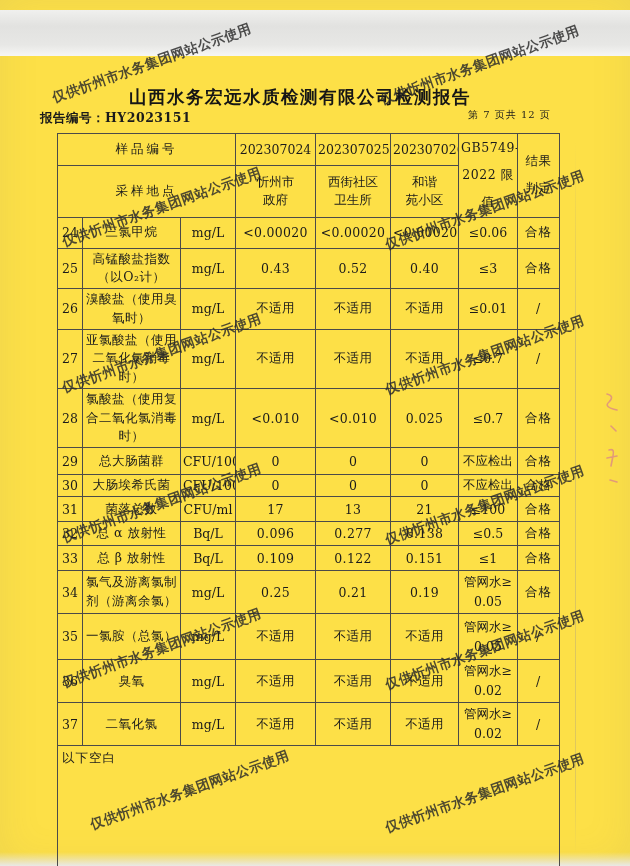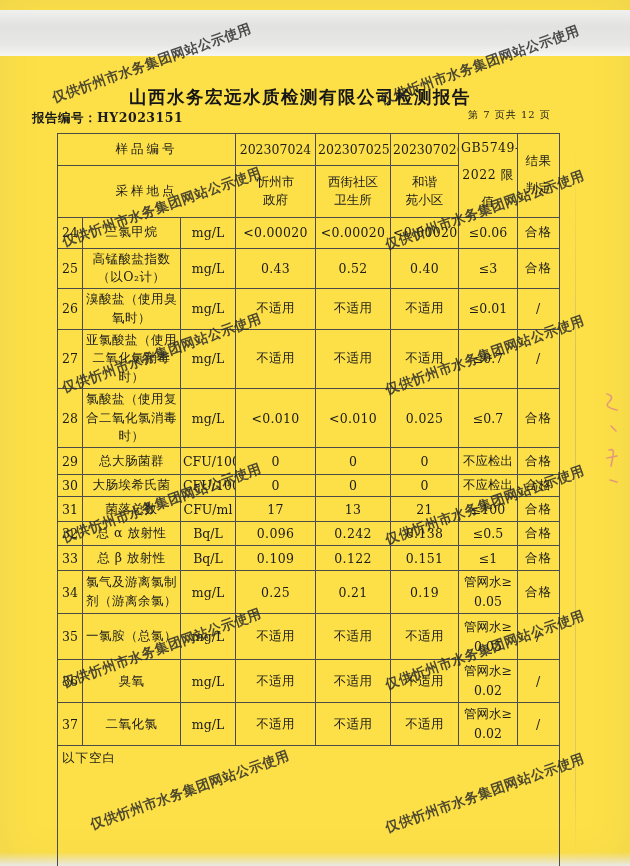--- a/index.html
+++ b/index.html
@@ -20,21 +20,21 @@
   }
   .crease{
     position:absolute;left:575px;top:140px;width:1px;height:714px;
     background:linear-gradient(rgba(160,150,145,0), rgba(155,145,140,.38) 30%, rgba(155,145,140,.3) 90%, rgba(160,150,145,0));
   }
   .doc-title{
     position:absolute;left:0;top:85px;width:600px;text-align:center;
     font-size:17.5px;font-weight:700;letter-spacing:1.5px;color:#161616;
   }
   .report-no{
-    position:absolute;left:32px;top:110px;font-size:12.5px;font-weight:600;letter-spacing:.5px;text-align:right;
+    position:absolute;left:40px;top:110px;font-size:12.5px;font-weight:600;letter-spacing:.5px;text-align:right;
   }
   .page-info{
     position:absolute;left:468px;top:108px;font-size:10px;letter-spacing:1px;
   }
   table.report{
     position:absolute;left:57px;top:133px;width:502px;
     border-collapse:collapse;table-layout:fixed;
   }
   table.report td{
     border:1px solid #4b4b49;text-align:center;vertical-align:middle;
@@ -191,21 +191,21 @@
           <td class="c-val">13</td>
           <td class="c-val">21</td>
           <td class="c-limit">≤100</td>
           <td class="c-res">合格</td>
         </tr>
         <tr style="height: 24px;">
           <td class="c-no">32</td>
           <td class="c-name">总 α 放射性</td>
           <td class="c-unit">Bq/L</td>
           <td class="c-val">0.096</td>
-          <td class="c-val">0.242</td>
+          <td class="c-val">0.277</td>
           <td class="c-val">0.138</td>
           <td class="c-limit">≤0.5</td>
           <td class="c-res">合格</td>
         </tr>
         <tr style="height: 25px;">
           <td class="c-no">33</td>
           <td class="c-name">总 β 放射性</td>
           <td class="c-unit">Bq/L</td>
           <td class="c-val">0.109</td>
           <td class="c-val">0.122</td>

